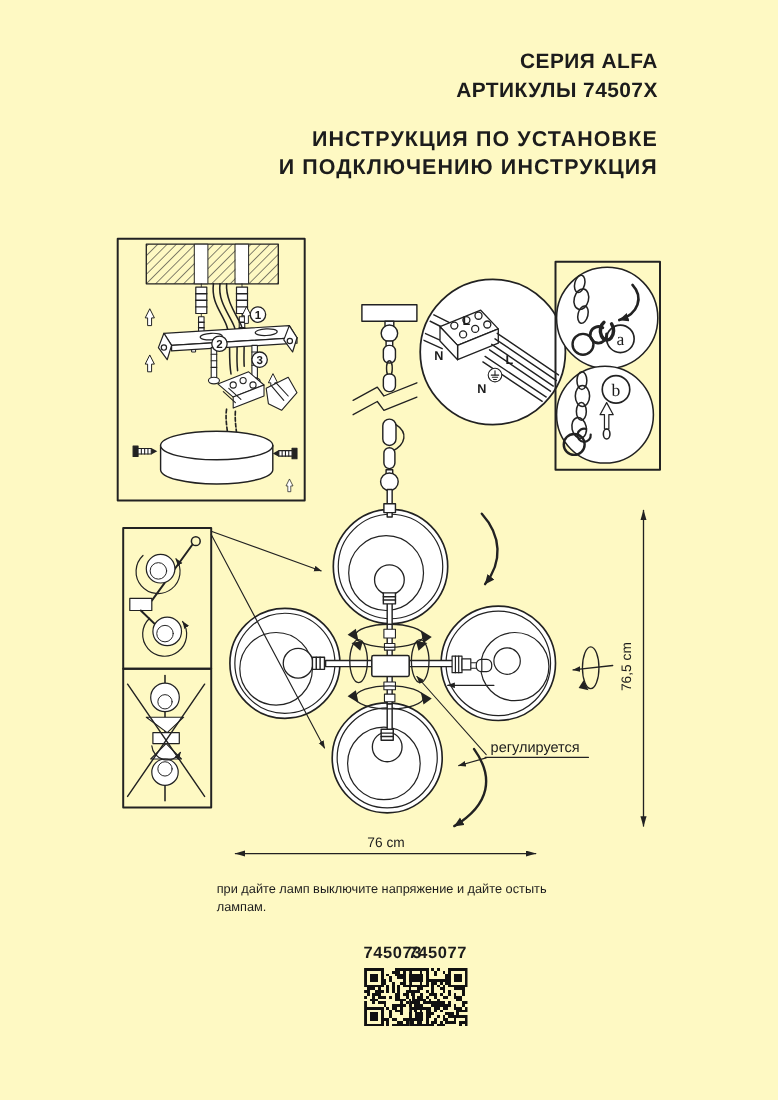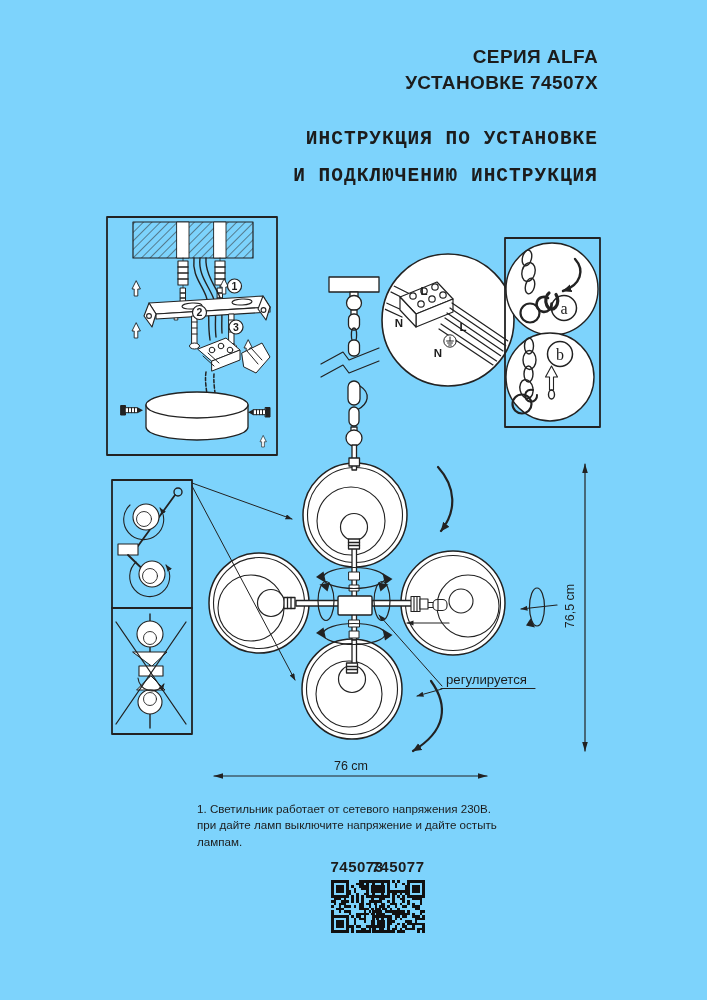--- a/index.html
+++ b/index.html
@@ -1,39 +1,39 @@
 <!DOCTYPE html>
 <html><head>
 <meta charset="utf-8">
 <style>
   html,body{margin:0;padding:0;background:#e8e8e8;}
   .page{
     position:relative;width:707px;height:1000px;margin:0 auto;
-    background:#7dd3fc;overflow:hidden;
+    background:#fef9c3;overflow:hidden;
     font-family:"Liberation Sans", sans-serif;color:#1c1c1c;
   }
   .hdr{position:absolute;top:44px;right:109px;text-align:right;}
   .hdr .l1{font-size:19px;font-weight:bold;line-height:26px;letter-spacing:.4px;}
-  .hdr .l2{font-size:19.5px;font-weight:bold;line-height:25px;letter-spacing:1px;margin-top:12px;font-family:Liberation Mono, monospace;}
+  .hdr .l2{font-size:19.5px;font-weight:bold;line-height:25px;letter-spacing:1px;margin-top:0;}
   .hdr .gap{height:19px;}
   .art{position:absolute;left:0;top:0;}
   .notes{position:absolute;left:197px;top:801px;width:345px;font-size:11.6px;line-height:16.3px;color:#1c1c1c;}
   .prod{position:absolute;width:56px;text-align:center;}
   .prod .num{font-size:15px;font-weight:bold;letter-spacing:.5px;margin-bottom:5px;}
   .prod svg{display:block;margin:0 auto;shape-rendering:crispEdges;}
   svg text{fill:#1c1c1c;}
 </style>
 </head>
 <body>
 
 <div class="page">
 
   <div class="hdr">
     <div class="l1">СЕРИЯ ALFA</div>
-    <div class="l1">УСТАНОВКЕ 74507X</div>
+    <div class="l1">АРТИКУЛЫ 74507X</div>
     <div class="gap"></div>
     <div class="l2">ИНСТРУКЦИЯ ПО УСТАНОВКЕ</div>
     <div class="l2">И ПОДКЛЮЧЕНИЮ ИНСТРУКЦИЯ</div>
   </div>
 
   <svg class="art" width="707" height="1000" viewBox="0 0 707 1000" fill="none" stroke="#222" stroke-width="1.3" stroke-linecap="round" stroke-linejoin="round">
     <defs>
       <pattern id="hatch" width="6" height="6" patternUnits="userSpaceOnUse" patternTransform="rotate(45 0 0)">
         <line x1="0" y1="0" x2="0" y2="6" stroke="#333" stroke-width="1.1"></line>
       </pattern>
@@ -413,21 +413,20 @@
       <line x1="585" y1="464" x2="585" y2="751" stroke-width="1.2" marker-start="url(#mD)" marker-end="url(#mD)"></line>
       <text transform="translate(574,606) rotate(-90)" font-size="12.5" text-anchor="middle" stroke="none">76,5 cm</text>
     </g>
     <g>
       <line x1="214" y1="776" x2="487" y2="776" stroke-width="1.2" marker-start="url(#mD)" marker-end="url(#mD)"></line>
       <text x="351" y="770" font-size="12.5" text-anchor="middle" stroke="none">76 cm</text>
     </g>
   </svg>
 
   <div class="notes">
-    <div>1. Светильник работает от сетевого напряжения 230В.</div>
     <div>при дайте ламп выключите напряжение и дайте остыть лампам.</div>
   </div>
 
   <div class="prod" style="left:281px;top:858px;margin-left:48px;">
     <div class="num">745073</div>
     <svg class="qr" width="53" height="53" viewBox="0 0 21 21">
         <rect x="0" y="0" width="1" height="1" fill="#111"></rect>
         <rect x="1" y="0" width="1" height="1" fill="#111"></rect>
         <rect x="2" y="0" width="1" height="1" fill="#111"></rect>
         <rect x="3" y="0" width="1" height="1" fill="#111"></rect>

